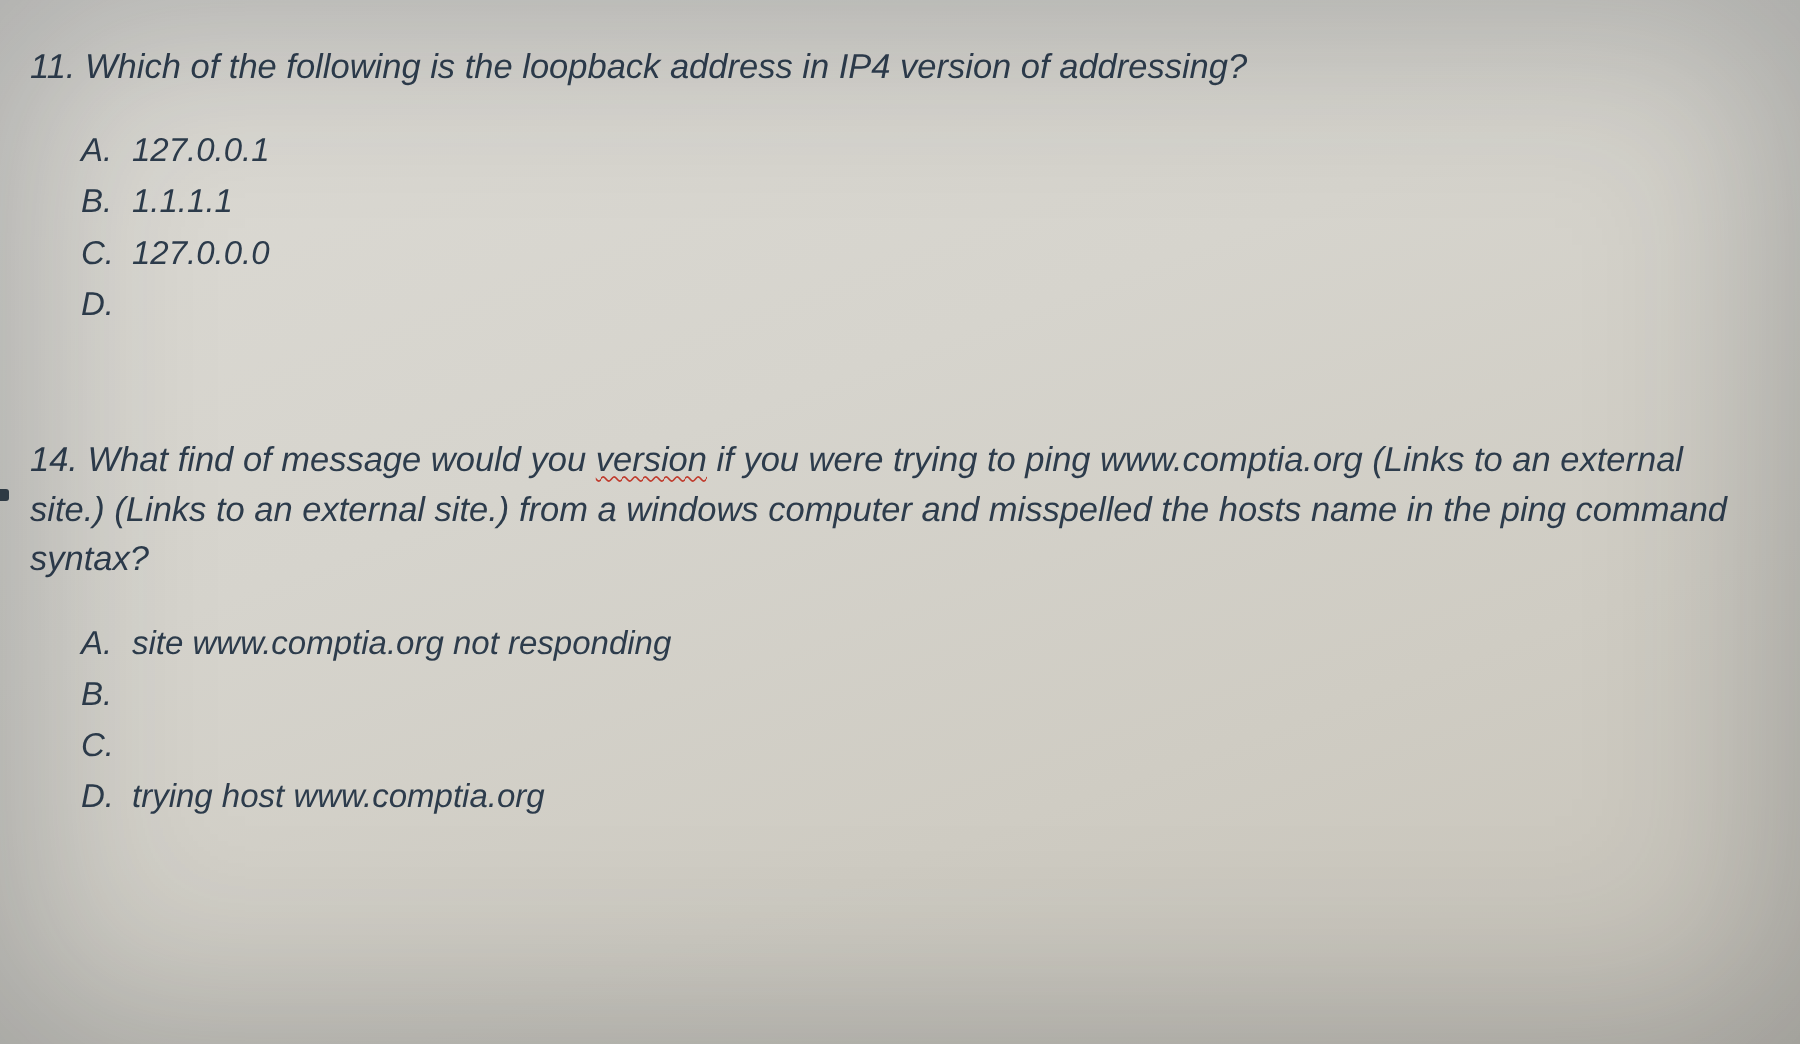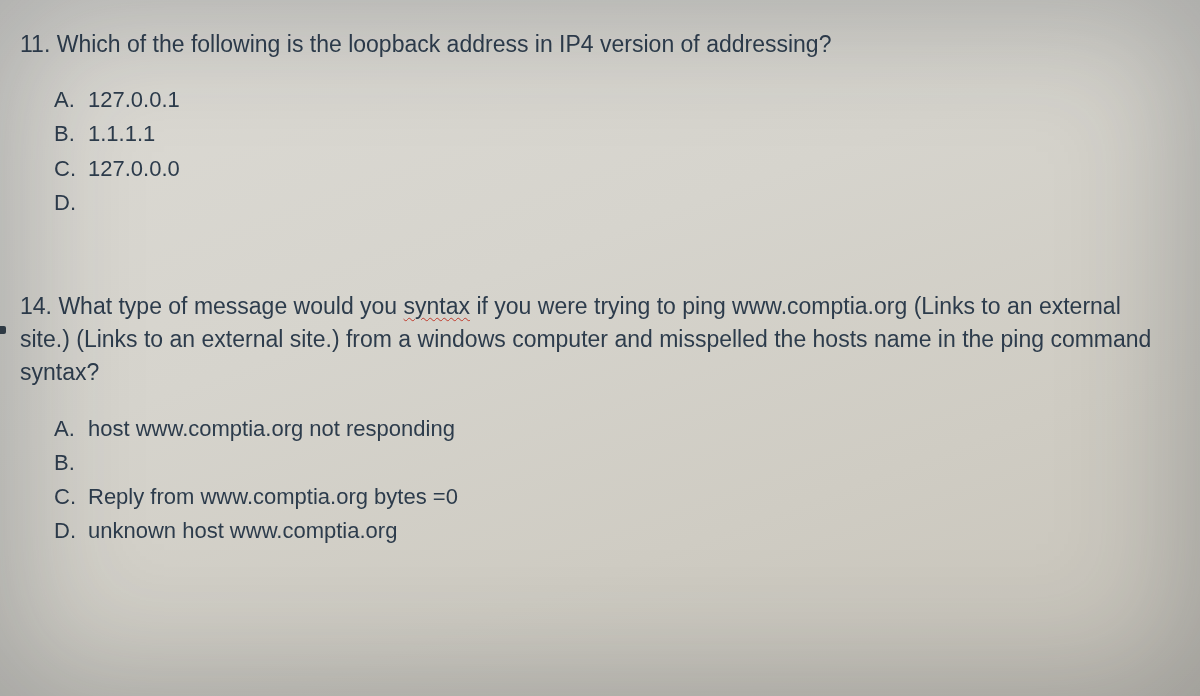--- a/index.html
+++ b/index.html
@@ -20,20 +20,21 @@
   
   body::before {
     content: "";
     position: absolute;
     inset: 0;
     pointer-events: none;
     box-shadow: inset 0 0 120px 20px rgba(30,40,50,0.25);
   }
   .question-block {
     margin-bottom: 70px;
+    font-style: italic;
   }
   .q-text {
     font-size: 23px;
     line-height: 1.45;
     color: #2d3c4c;
     margin: 0 0 22px 0;
   }
   .q-text .num {
     display: inline;
   }
@@ -94,32 +95,31 @@
     </li>
     <li>
       <span class="opt-letter">D.</span>
     </li>
   </ul>
 </div>
 
 <div class="question-block">
   <p class="q-text">
     <span class="num">14.</span>
-    <span>What type of message would you </span><span class="spellcheck">syntax</span><span> if you were trying to ping www.comptia.org (Links to an external site.) (Links to an external site.) from a windows computer and misspelled the hosts name in the ping command syntax?</span>
+    <span>What find of message would you </span><span class="spellcheck">version</span><span> if you were trying to ping www.comptia.org (Links to an external site.) (Links to an external site.) from a windows computer and misspelled the hosts name in the ping command syntax?</span>
   </p>
   <ul class="options">
     <li>
       <span class="opt-letter">A.</span>
-      <span>host www.comptia.org not responding</span>
+      <span>site www.comptia.org not responding</span>
     </li>
     <li>
       <span class="opt-letter">B.</span>
     </li>
     <li>
       <span class="opt-letter">C.</span>
-      <span>Reply from www.comptia.org bytes =0</span>
     </li>
     <li>
       <span class="opt-letter">D.</span>
-      <span>unknown host www.comptia.org</span>
+      <span>trying host www.comptia.org</span>
     </li>
   </ul>
 </div>
 
 </body></html>

